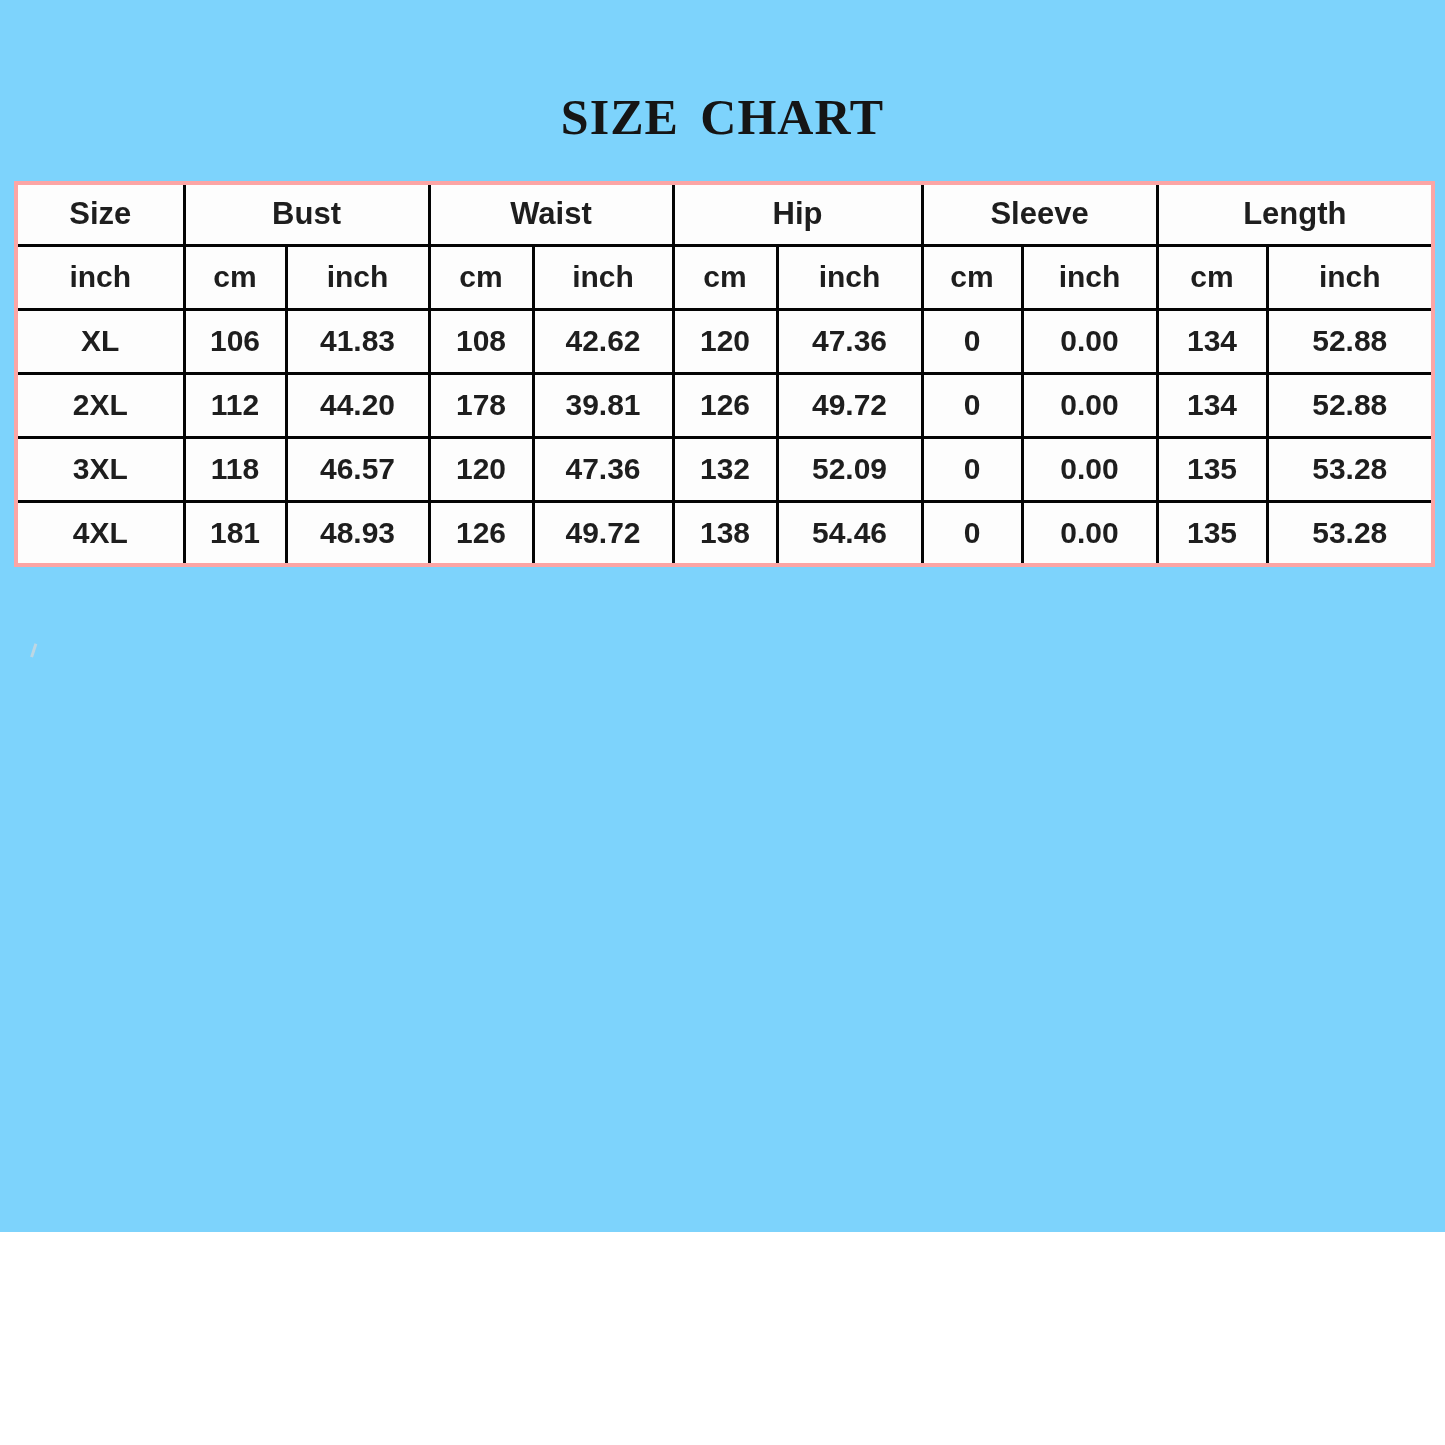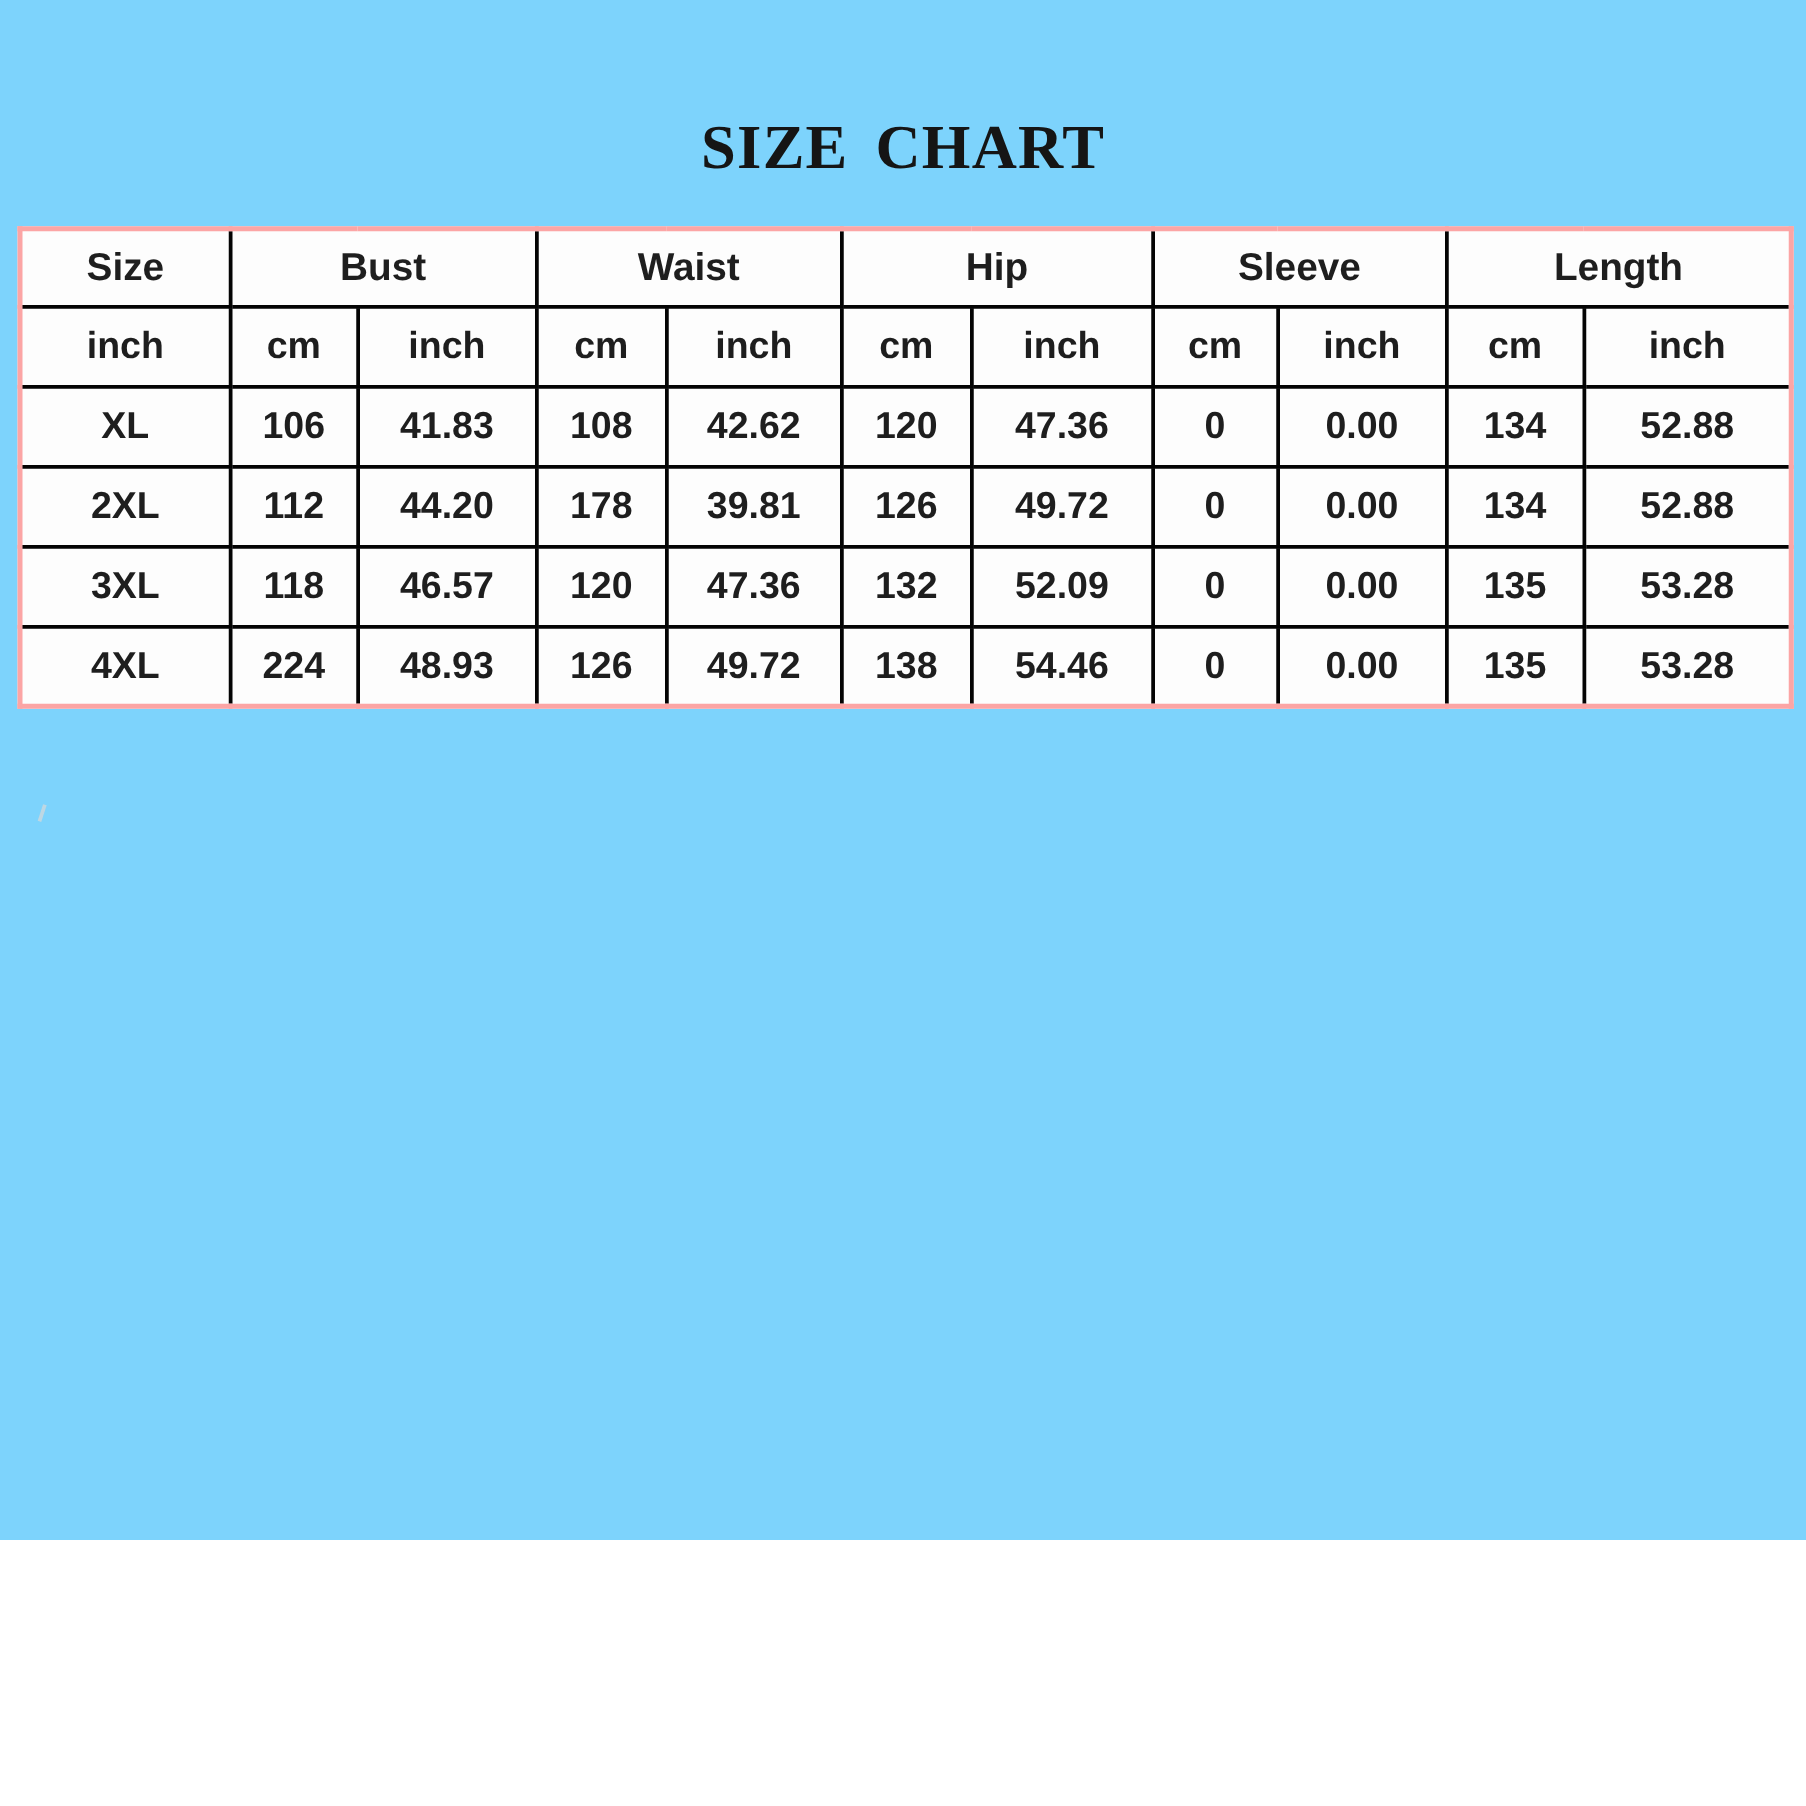--- a/index.html
+++ b/index.html
@@ -149,21 +149,21 @@
       <td>132</td>
       <td>52.09</td>
       <td>0</td>
       <td>0.00</td>
       <td>135</td>
       <td>53.28</td>
     </tr>
 
     <tr class="data-row">
       <td>4XL</td>
-      <td>224</td>
+      <td>181</td>
       <td>48.93</td>
       <td>126</td>
       <td>49.72</td>
       <td>138</td>
       <td>54.46</td>
       <td>0</td>
       <td>0.00</td>
       <td>135</td>
       <td>53.28</td>
     </tr>

